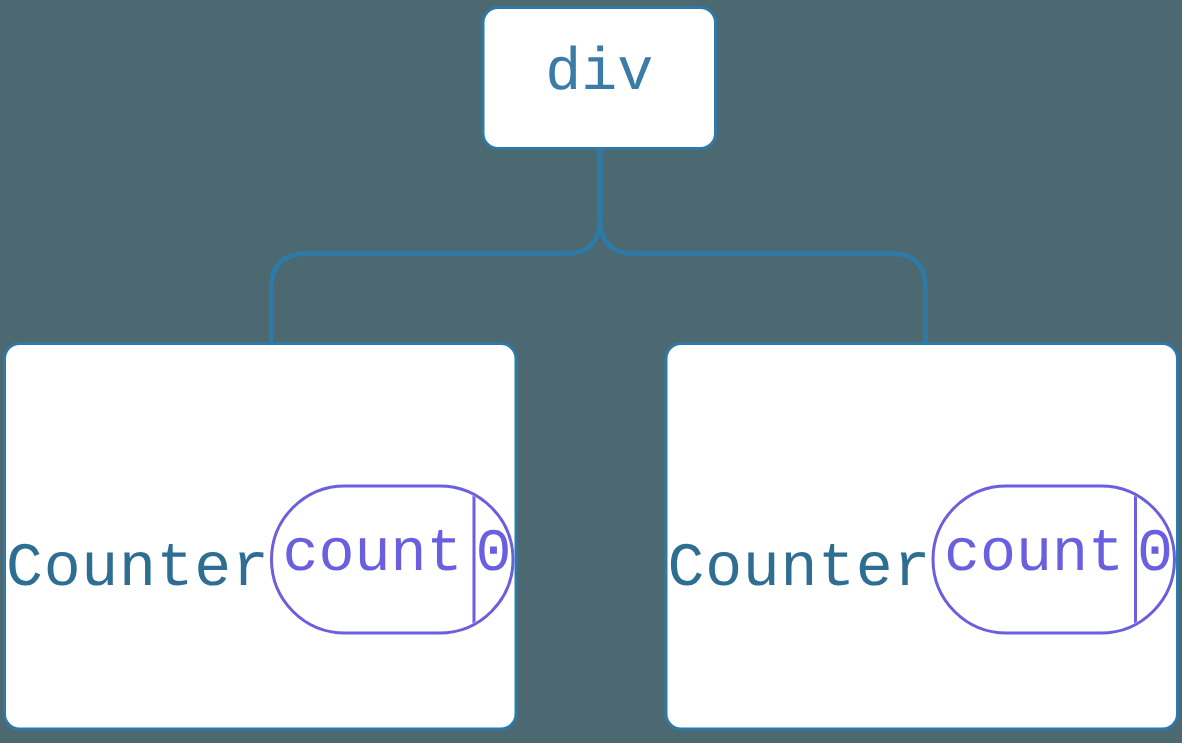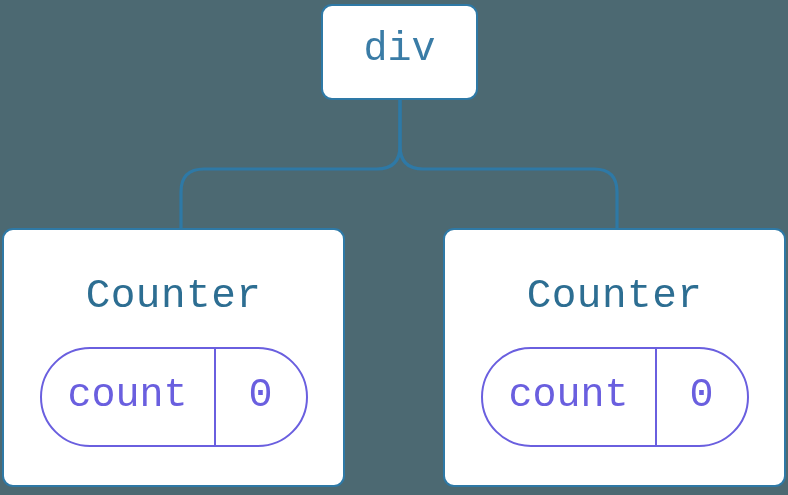--- a/index.html
+++ b/index.html
@@ -54,21 +54,21 @@
   .root-label {
     color: var(--root-label);
     font-size: 40px;
     line-height: 1;
     padding-bottom: 4px;
   }
   .counter-card {
     top: 228px;
     width: 343px; height: 259px;
     display: flex;
-    flex-direction: column;
+    flex-direction: row;
     align-items: center;
   }
   .counter-left  { left: 2px; }
   .counter-right { left: 443px; }
   .counter-title {
     margin-top: 46px;
     color: var(--component-label);
     font-size: 41px;
     line-height: 1;
     letter-spacing: 0.5px;

